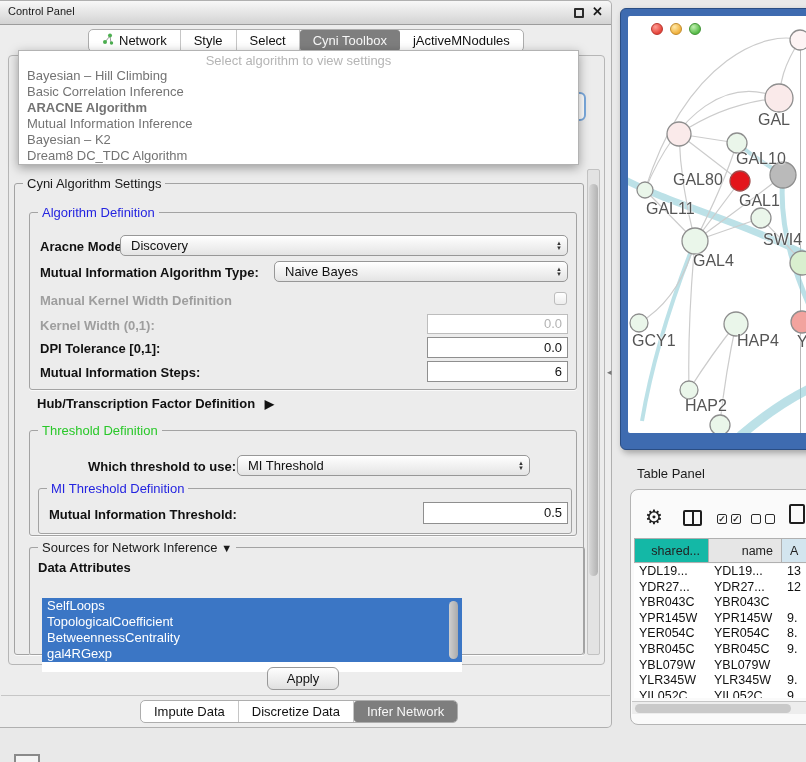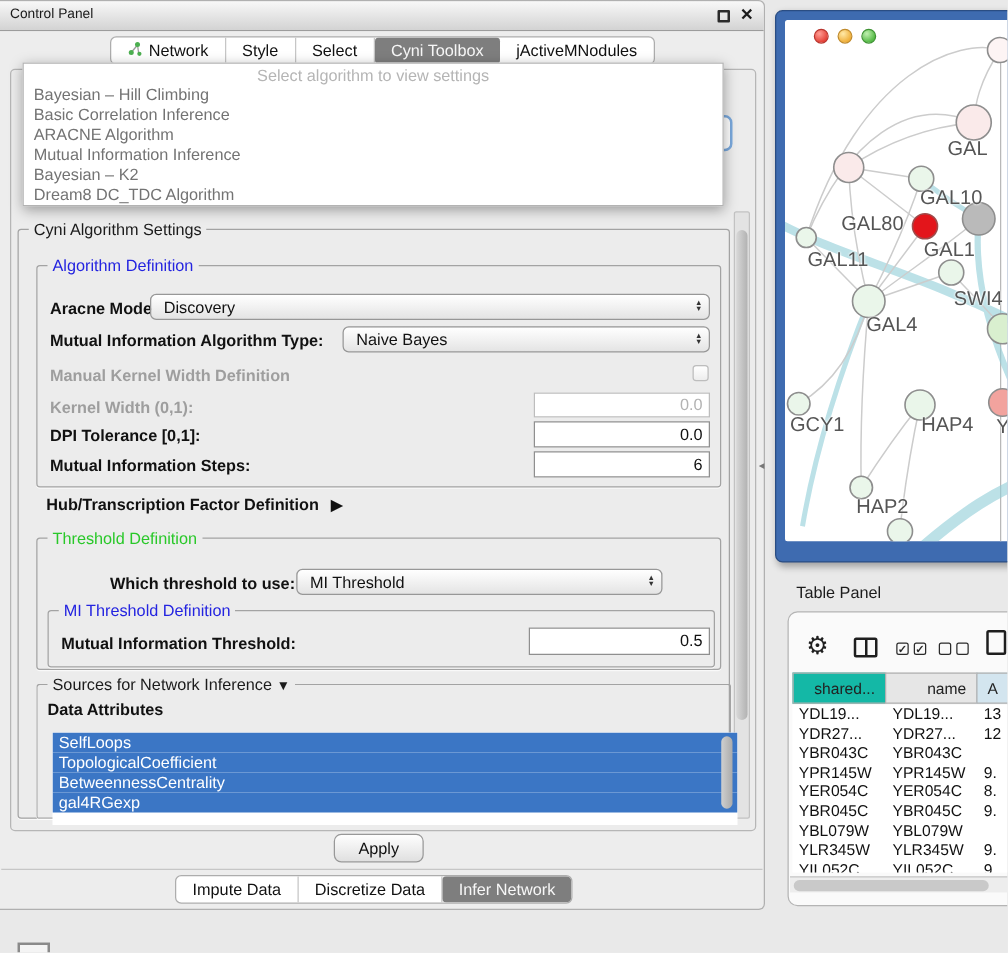--- a/index.html
+++ b/index.html
@@ -30,21 +30,21 @@
 
   .cp-content { left:8px; top:54px; width:597px; height:610px; background:#ececec;
                 border:1px solid #b6b6b6; border-radius:4px; }
 
   
   .dropdown { left:18px; top:49px; width:561px; height:115px; background:#ffffff;
               border:1px solid #b3b3b3; box-shadow:0 3px 10px rgba(0,0,0,.35);
               z-index:30; }
   .dd-prompt { text-align:center; color:#b5b5b5; font-size:13px; height:15px; line-height:15px; margin-top:2px;}
   .dd-item { height:16px; line-height:16px; padding-left:8px; font-size:13px; color:#737373; }
-  .dd-item.current { font-weight:normal; }
+  .dd-item.current { font-weight:bold; }
 
   
   .combo-fragment { left:560px; top:91px; width:26px; height:29px; background:#fff;
                     border:2px solid #7aa9dd; border-radius:6px; z-index:5; }
 
   
   .groupbox { position:absolute; border:1px solid #a3a3a3; border-radius:3px;
               box-shadow:0 1px 0 rgba(255,255,255,.7); }
   .legend { position:absolute; top:-8px; left:8px; background:#ececec; padding:0 4px;
             font-size:13px; white-space:nowrap; }
@@ -240,21 +240,21 @@
         </div>
       </div>
 
       <div class="groupbox" style="left:14px; top:363px; width:556px; height:108px; border-bottom:none;">
         <div class="legend">
           <span>Sources for Network Inference</span>
           <span style="font-size:11px;">▼</span>
         </div>
         <div class="lbl" style="left:8px; top:12px;">Data Attributes</div>
 
-        <div class="attr-list" style="left:12px; top:38px; width:548px; height:74px;">
+        <div class="attr-list" style="left:12px; top:50px; width:420px; height:74px;">
           <div class="attr-item">SelfLoops</div>
           <div class="attr-item">TopologicalCoefficient</div>
           <div class="attr-item">BetweennessCentrality</div>
           <div class="attr-item">gal4RGexp</div>
           <div class="list-scroll-thumb" style="right:4px; top:3px; height:58px;"></div>
         </div>
       </div>
     </div>
 
     <div class="btn" style="left:267px; top:666px; width:72px; height:23px; line-height:21px;">Apply</div>

